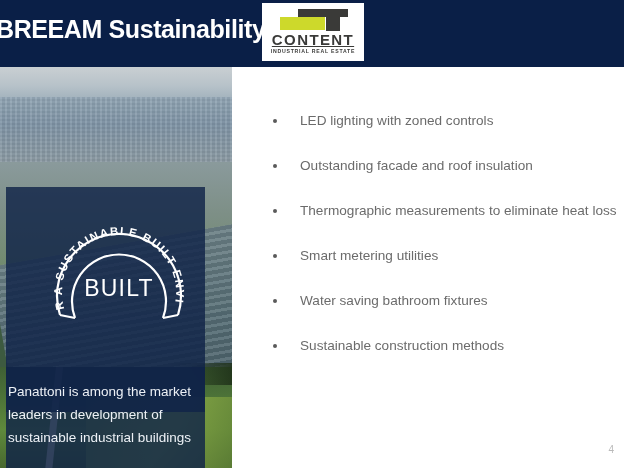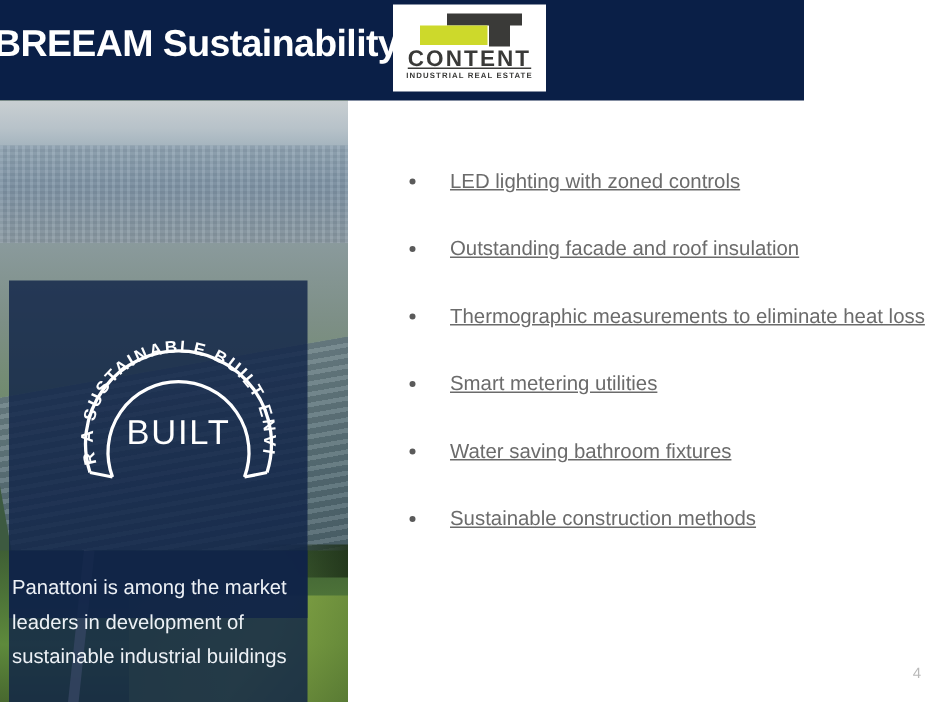--- a/index.html
+++ b/index.html
@@ -19,21 +19,21 @@
   #slide {
     position: absolute;
     inset: 0;
     background: #ffffff;
   }
 
   
   #header-bar {
     position: absolute;
     left: 0; top: 0;
-    width: 536px;
+    width: 624px;
     height: 67px;
     background: #0a1f47;
   }
   #slide-title {
     position: absolute;
     left: -4px;
     top: 14px;
     width: 268px;
     color: #ffffff;
     font-size: 25px;
@@ -256,21 +256,20 @@
     height: 4px;
     border-radius: 50%;
     background: #5a5a5a;
   }
   .bullet-text {
     display: block;
     color: #6b6b6b;
     font-size: 13.6px;
     line-height: 18px;
     white-space: nowrap;
-    text-decoration: underline;
   }
 
   
   #page-number {
     position: absolute;
     right: 10px;
     bottom: 12px;
     color: #b9b9b9;
     font-size: 10px;
     line-height: 12px;

